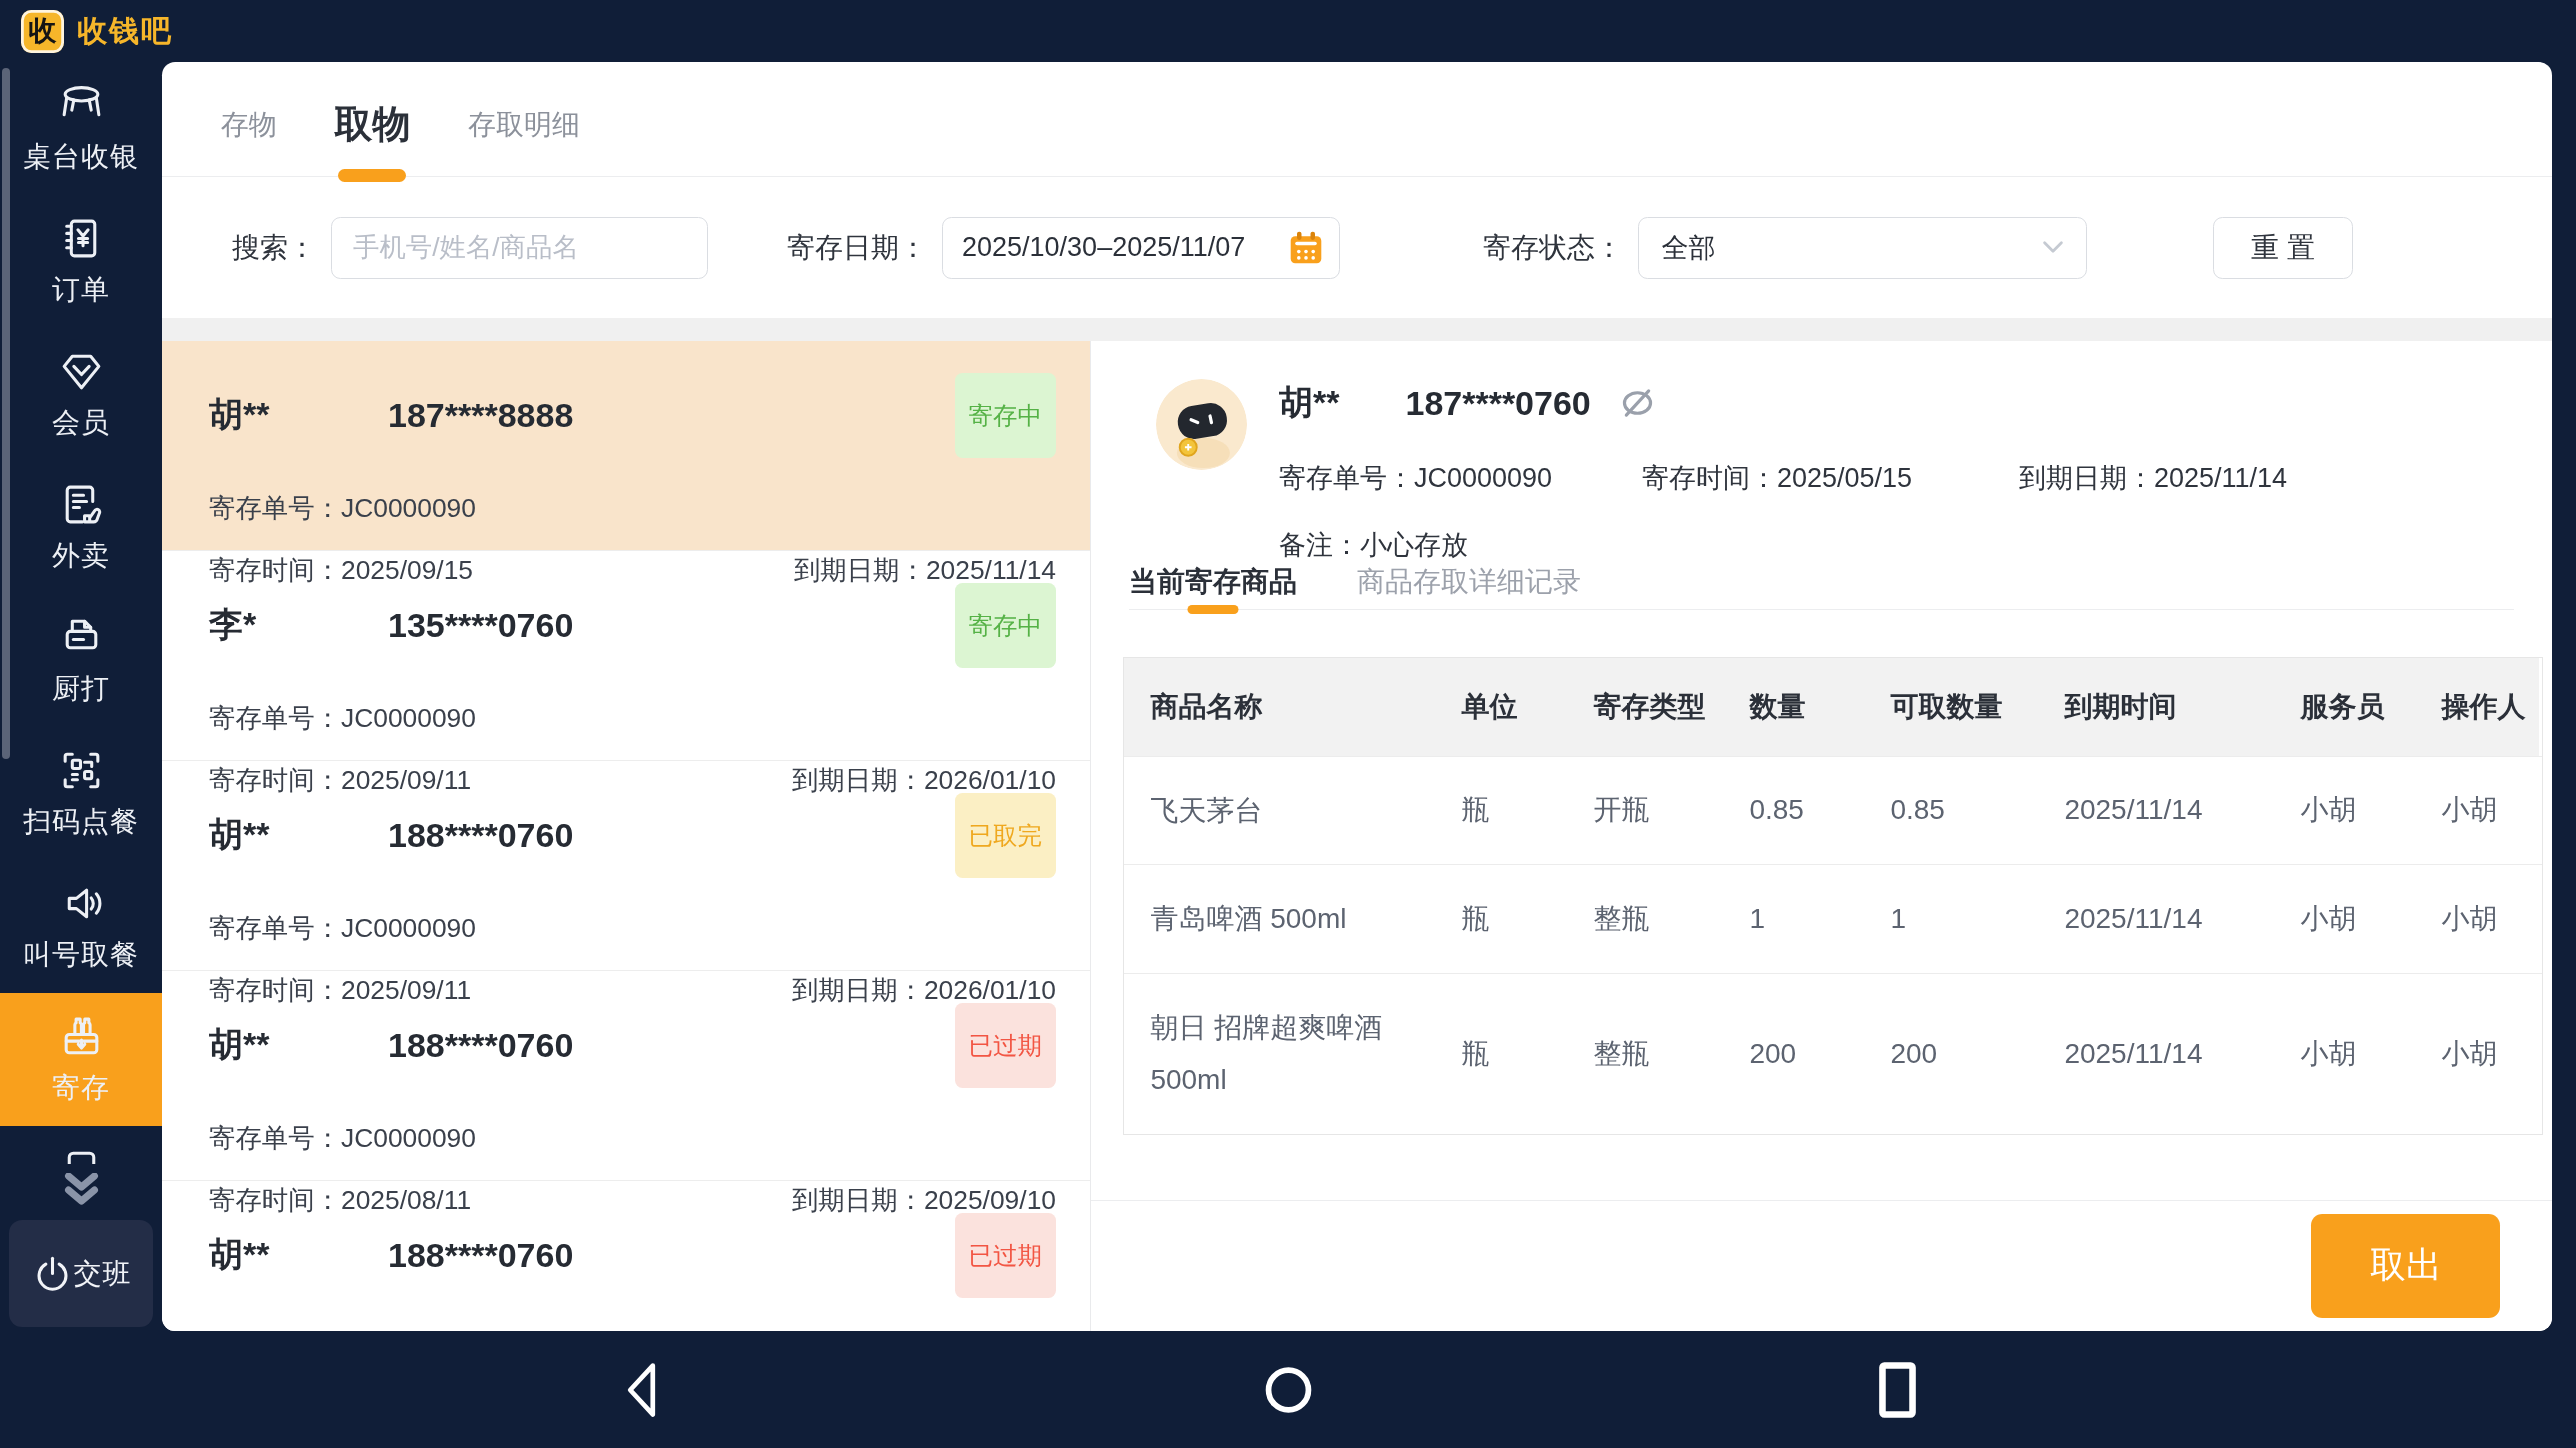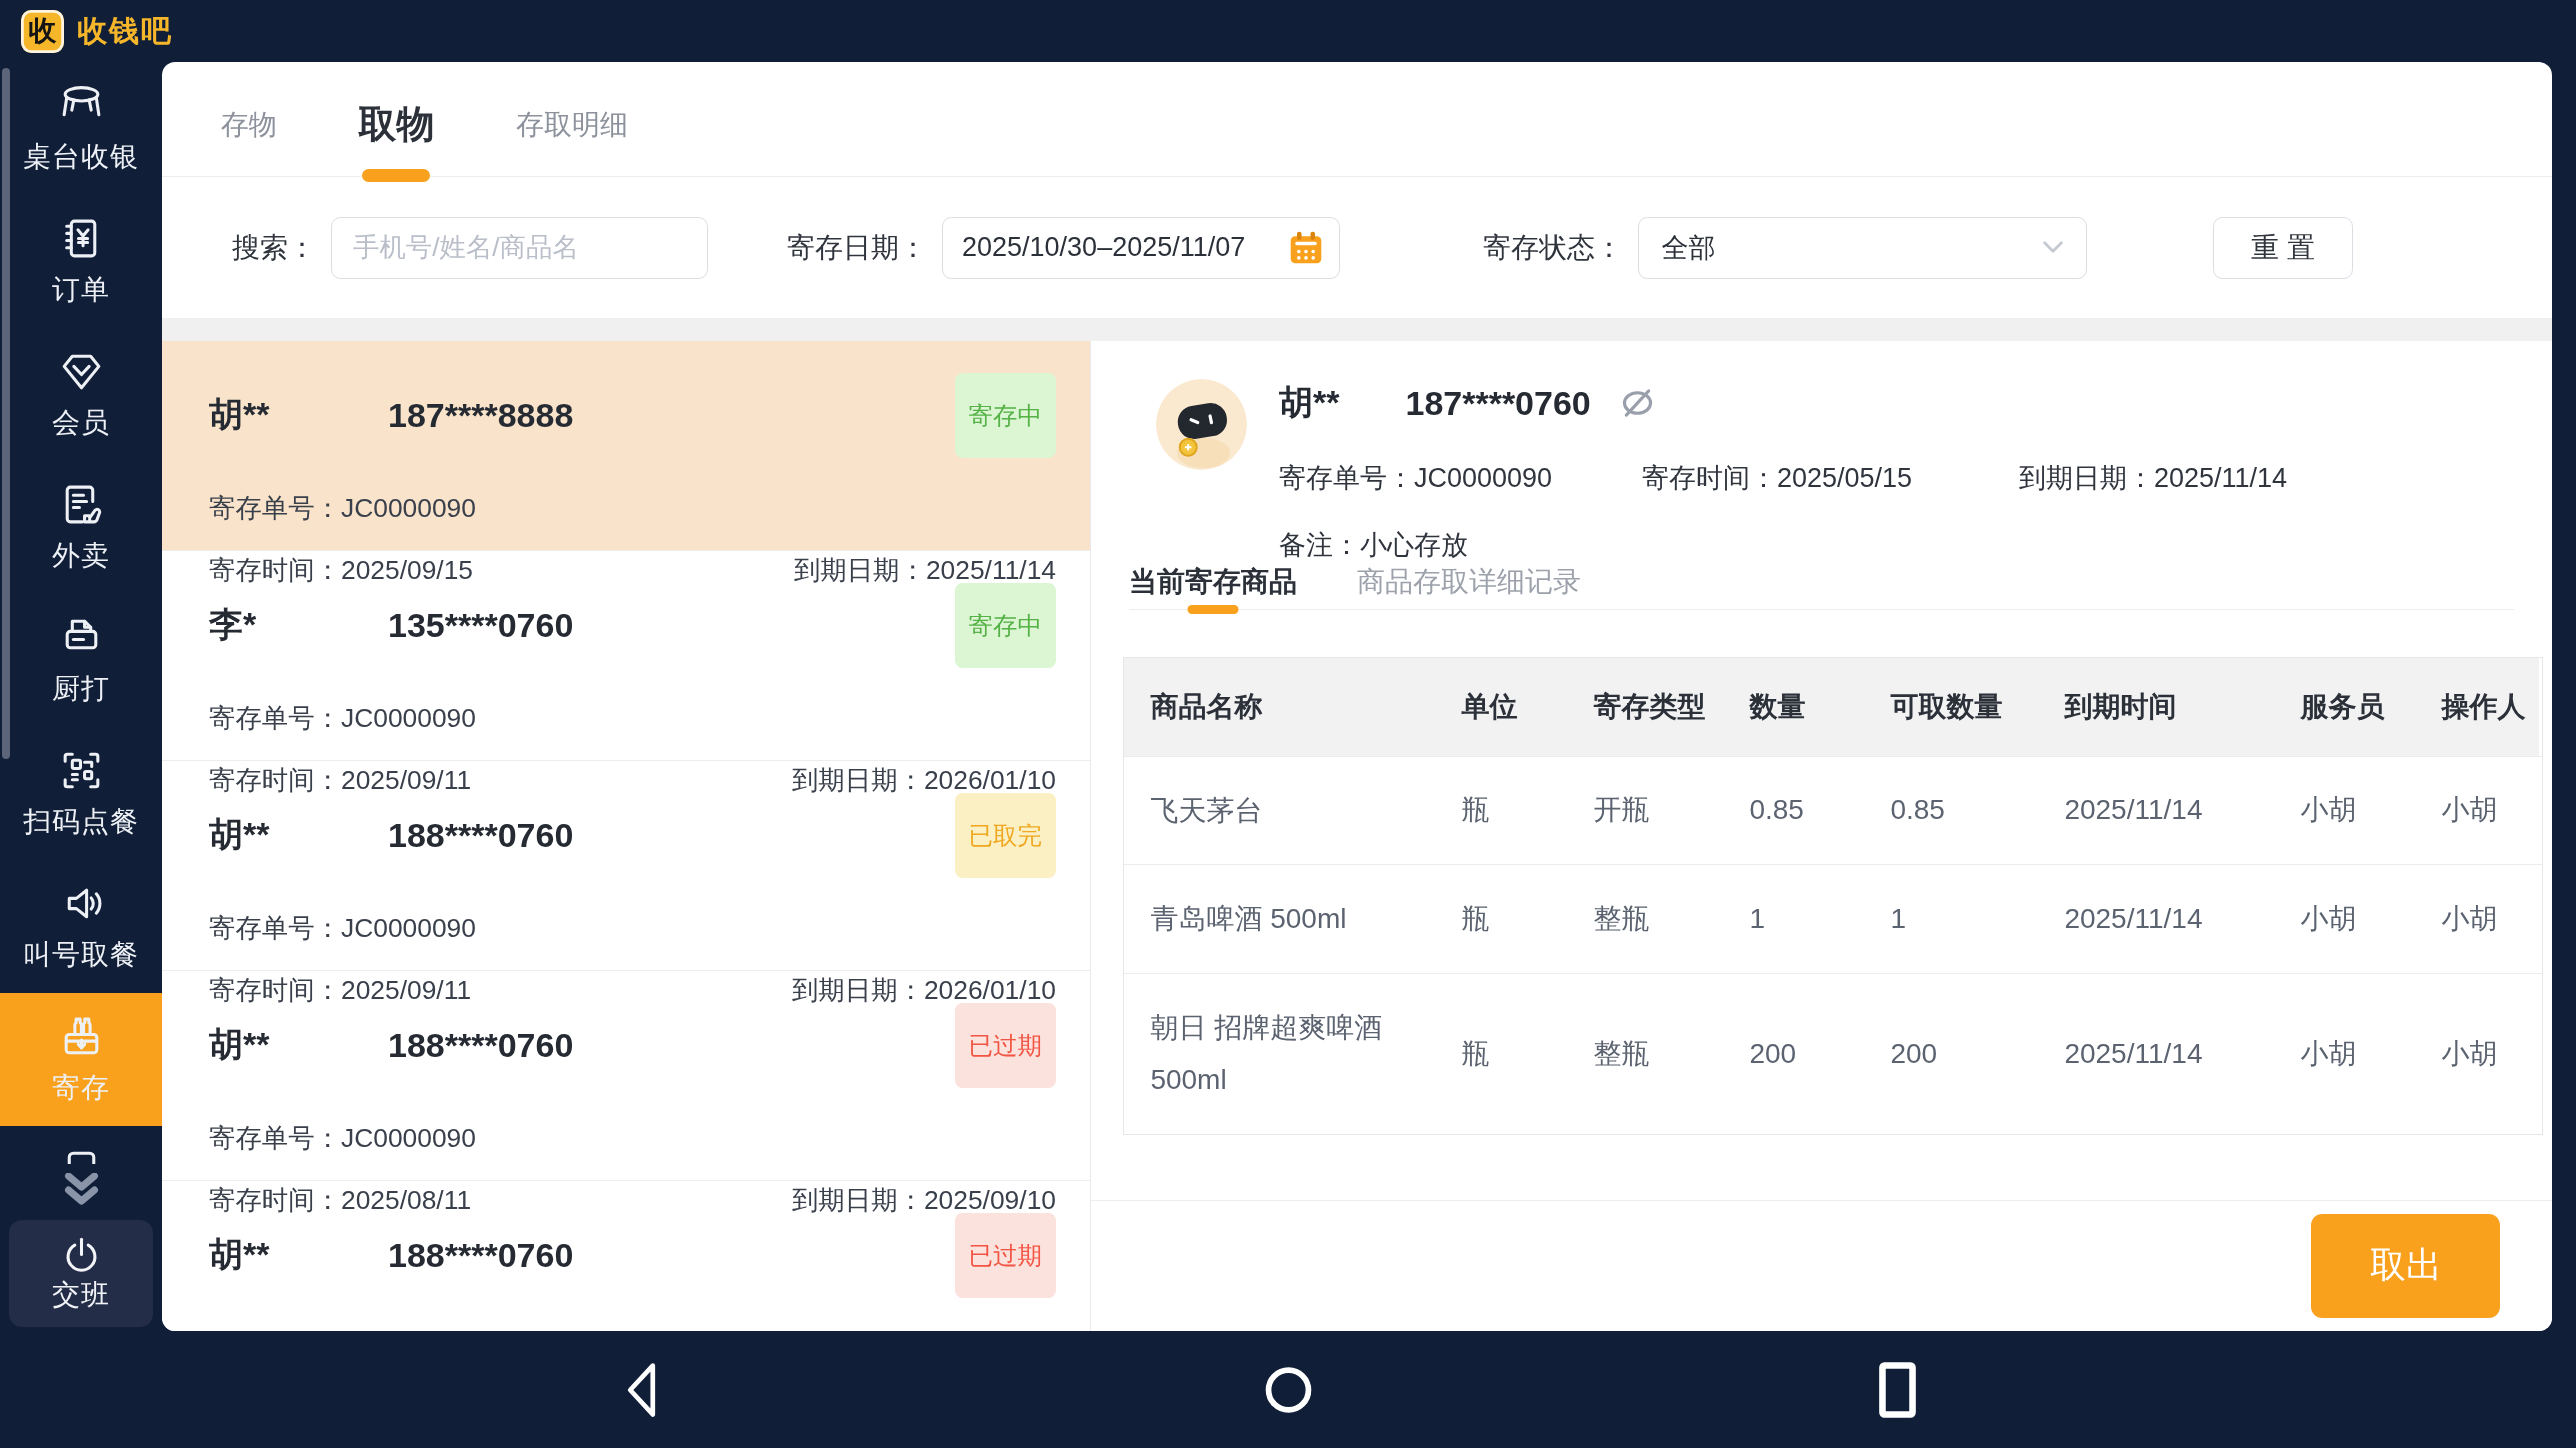--- a/index.html
+++ b/index.html
@@ -17,28 +17,28 @@
   .sidebar { position:absolute; left:0; top:62px; width:162px; bottom:117px; }
   .side-scrollbar { position:absolute; left:1.9px; top:5.7px; width:8.5px; height:691px; background:#5B6478; border-radius:4.7px; }
   .side-item { height:133px; display:flex; flex-direction:column; align-items:center; justify-content:center; gap:8.5px; color:#EDF0F5; cursor:pointer; }
   .side-item.active { background:#F9A01C; }
   .sicon svg { width:49px; height:49px; fill:none; stroke:#EDF0F5; stroke-width:3; stroke-linecap:round; stroke-linejoin:round; display:block; }
   .slbl { font-size:28px; letter-spacing:0.9px; white-space:nowrap; }
   .side-partial { height:22.6px; overflow:hidden; display:flex; justify-content:center; margin-top:15px; }
   .side-partial svg { width:49px; height:49px; fill:none; stroke:#EDF0F5; stroke-width:3; stroke-linecap:round; stroke-linejoin:round; }
   .side-more { display:flex; justify-content:center; margin-top:9.4px; }
   .side-more svg { width:49px; height:34px; fill:none; stroke:#8A94A8; stroke-width:7; stroke-linecap:round; stroke-linejoin:round; }
-  .shift-block { position:absolute; bottom:3.8px; left:9.4px; right:9.4px; height:107px; background:#232D47; border-radius:13.2px; display:flex; flex-direction:column; align-items:center; justify-content:center; gap:0; color:#F2F4F8; cursor:pointer; }
+  .shift-block { position:absolute; bottom:3.8px; left:9.4px; right:9.4px; height:107px; background:#232D47; border-radius:13.2px; display:flex; flex-direction:row; align-items:center; justify-content:center; gap:0; color:#F2F4F8; cursor:pointer; }
   .shift-block svg { width:43px; height:43px; fill:none; stroke:#F2F4F8; stroke-width:3.4; stroke-linecap:round; }
   .shift-block .slbl { font-size:28px; }
 
   
   .card { position:absolute; left:162px; top:62px; right:23.6px; bottom:117px; background:#fff; border-radius:13.2px; overflow:hidden; }
 
-  .tabs { height:115px; display:flex; align-items:center; padding:11.3px 0 0 55px; gap:74px; border-bottom:1.9px solid #ECEDEF; }
+  .tabs { height:115px; display:flex; align-items:center; padding:11.3px 0 0 55px; gap:50px; border-bottom:1.9px solid #ECEDEF; }
   .tab { font-size:28px; color:#8C919B; position:relative; cursor:pointer; padding:17px 3.8px; }
   .tab.active { font-size:38px; font-weight:bold; color:#2B3039; }
   .tab.active::after { content:""; position:absolute; left:50%; transform:translateX(-50%); bottom:-15px; width:68px; height:13.2px; border-radius:7.5px; background:#F9A01C; z-index:2; }
 
   .filters { height:141px; display:flex; align-items:center; padding-left:70px; }
   .f-label { font-size:28px; color:#2F343D; margin-right:15px; white-space:nowrap; }
   .f-box { height:62px; border:1.9px solid #DADDE2; border-radius:9.4px; background:#fff; display:flex; align-items:center; font-size:27px; color:#2B3039; }
   .f-input { width:377px; padding:0 21px; font-size:26.4px; color:#2B3039; outline:none; font-family:inherit; }
   .f-input::placeholder { color:#B9BEC8; }
   .f-date { width:398px; padding:0 15px 0 19px; cursor:pointer; }

